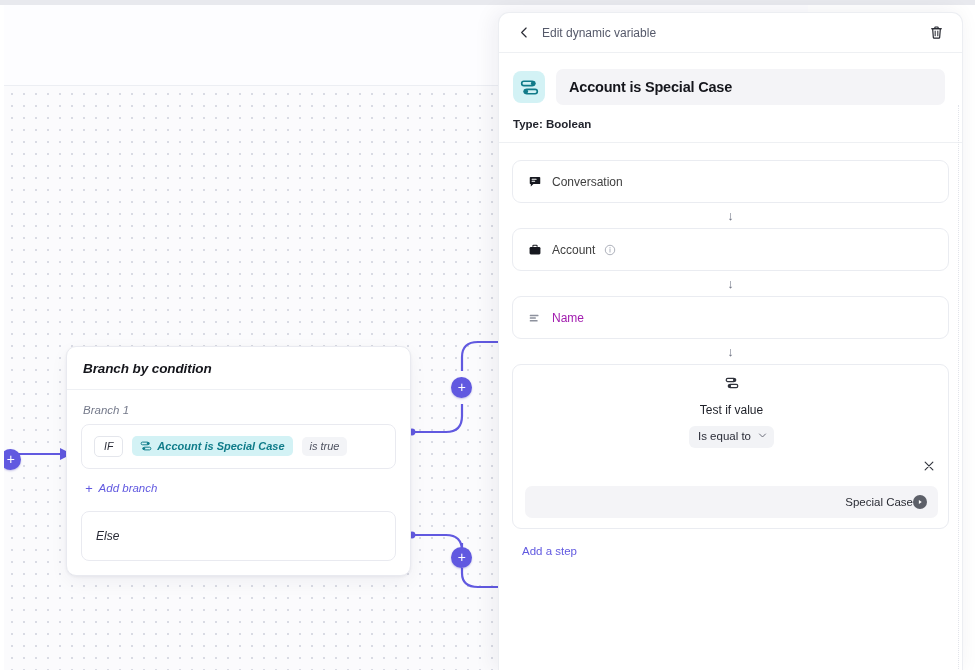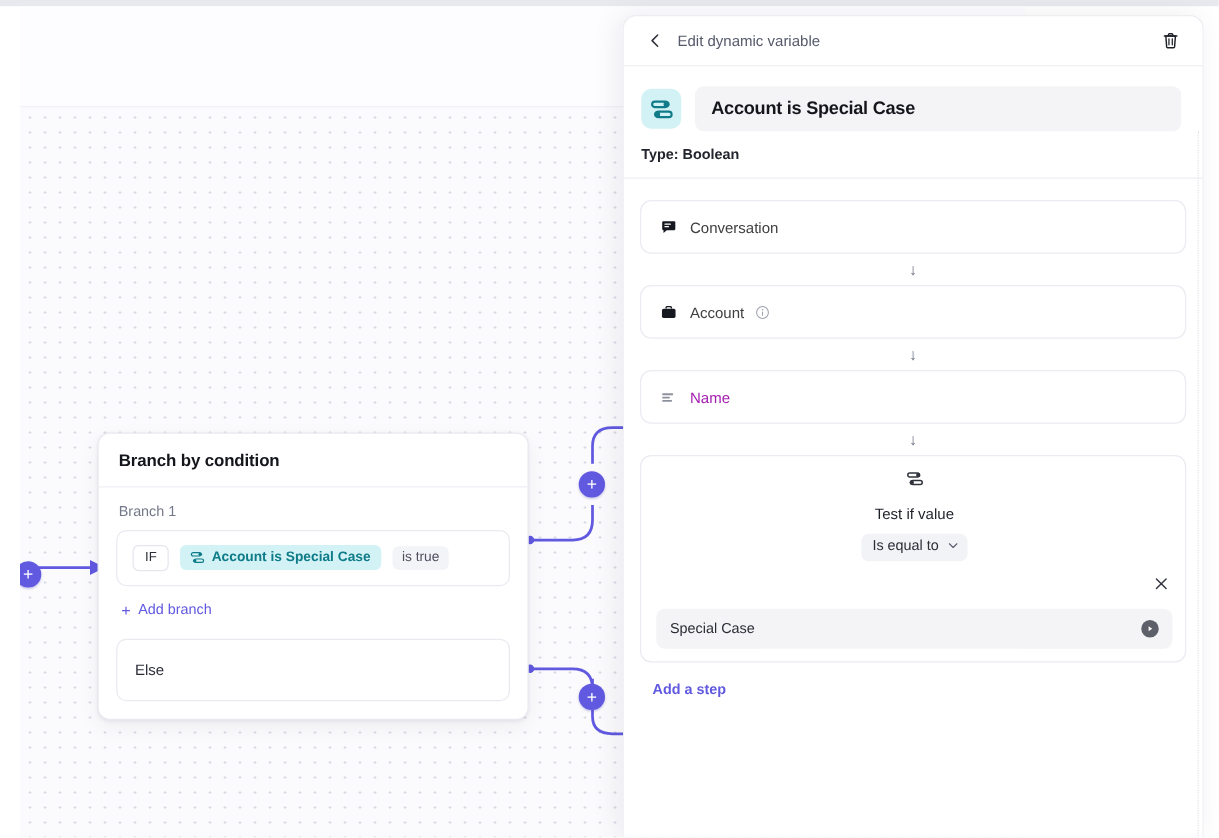--- a/index.html
+++ b/index.html
@@ -20,24 +20,25 @@
   #app-top-strip {
     position: absolute;
     left: 0; top: 0;
     width: 975px; height: 5px;
     background: #e8e9ee;
   }
 
   
   #canvas-area {
     position: absolute;
-    left: 16px; top: 5px;
+    left: 4px; top: 5px;
     width: 804px; height: 665px;
     background: #fcfcfe;
     overflow: hidden;
+    font-style: italic;
   }
   #canvas-header-band {
     position: absolute;
     left: 0; top: 0;
     width: 975px; height: 81px;
     background: #fdfdff;
     border-bottom: 1px solid #eceef3;
     box-sizing: border-box;
   }
   #canvas-dotgrid {
@@ -325,38 +326,37 @@
   #test-value-input {
     margin-top: 11px;
     background: #f4f4f7;
     border-radius: 7px;
     padding: 9px 11px;
     font-size: 11.5px;
     color: #2a2c35;
     display: flex;
     align-items: center;
   }
-  #test-value-input .value-text { flex: 1; }
+  #test-value-input .value-text { flex: 1; text-align: right; }
   #value-submit-button {
     width: 14px; height: 14px;
     border-radius: 50%;
     background: #5d6069;
     display: flex;
     align-items: center;
     justify-content: center;
     cursor: pointer;
     flex: 0 0 auto;
   }
   #add-step-link {
     color: #6159e0;
     font-size: 11.5px;
     padding: 16px 0 0 10px;
     cursor: pointer;
     user-select: none;
-    font-weight: bold;
   }
 
   
   #panel-scrollbar-track {
     position: absolute;
     right: 3px; top: 92px;
     width: 5px; height: 570px;
     border-right: 1px dotted #e2e4ea;
   }
 </style>

